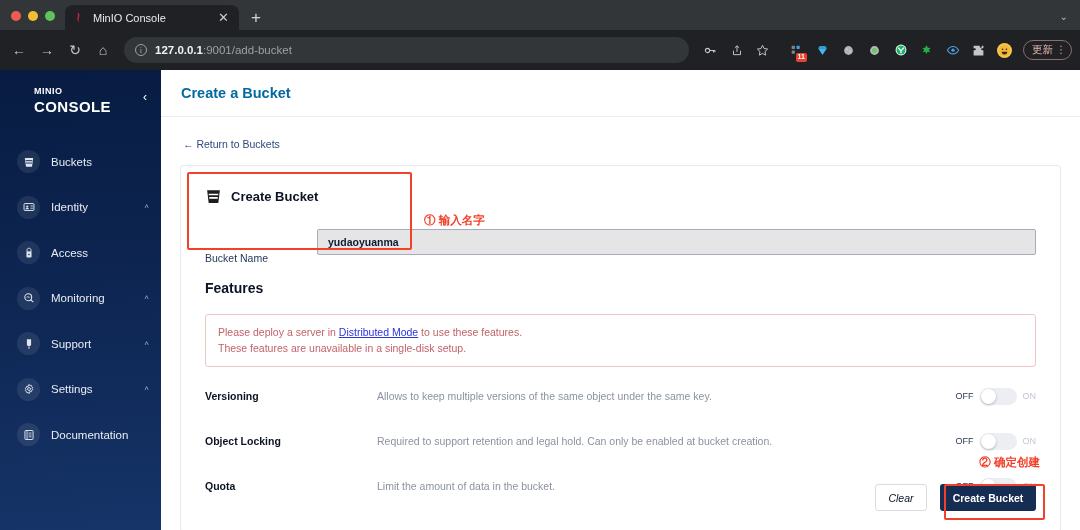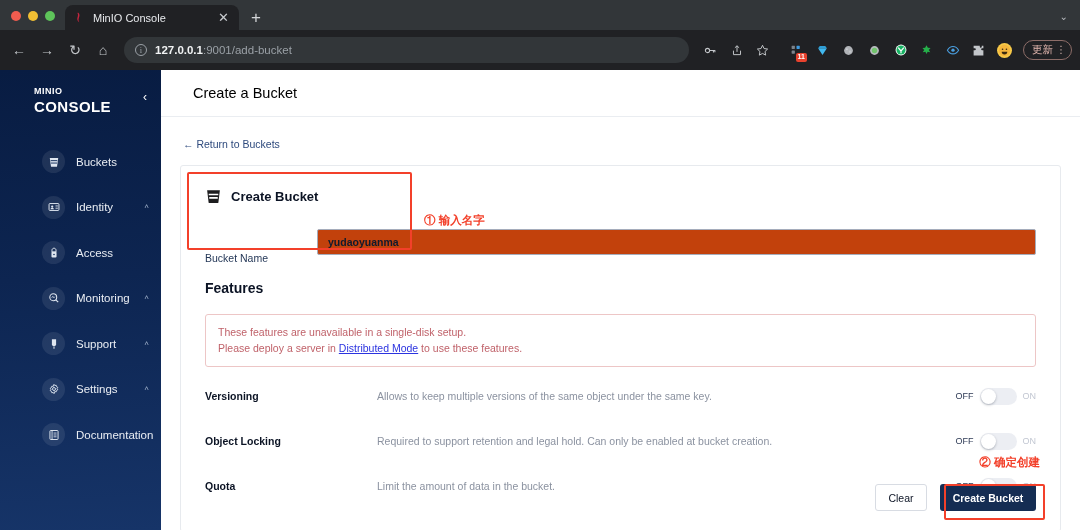--- a/index.html
+++ b/index.html
@@ -88,58 +88,58 @@
     width: 161px; flex: none;
     background: linear-gradient(177deg, #081c42 0%, #0d2551 45%, #163468 100%);
     display: flex; flex-direction: column; color: #fff; position: relative;
   }
   .sb-brand { padding: 16px 0 0 18px; display: flex; align-items: flex-start; margin-left: 16px; }
   .brand-txt { flex: 1; }
   .brand-min { font-size: 9px; font-weight: bold; letter-spacing: 0.5px; line-height: 10px; color: #ffffff; }
   .brand-console { font-size: 15px; letter-spacing: 0.4px; line-height: 21px; color: #ffffff; font-weight: 700; }
   .sb-collapse { color: #ffffff; font-size: 12px; padding: 5px 14px 0 0; line-height: 1; }
 
-  .sb-nav { margin-top: 22px; display: flex; flex-direction: column; margin-left: 25px; }
+  .sb-nav { margin-top: 22px; display: flex; flex-direction: column; }
   .sb-item {
     height: 45.5px; display: flex; align-items: center; padding: 0 12px 0 17px; gap: 11px;
   }
   .sb-ic {
     width: 23px; height: 23px; border-radius: 50%; background: rgba(255,255,255,0.085);
     display: flex; align-items: center; justify-content: center; flex: none;
   }
   .sb-ic svg { display: block; }
   .sb-label { font-size: 11.5px; color: #e9edf3; flex: 1; white-space: nowrap; }
   .sb-caret { font-size: 8px; color: #9fb0c9; line-height: 1; }
 
   
   .main { flex: 1; display: flex; flex-direction: column; min-width: 0; background: #fff; }
   .page-head {
     height: 47px; border-bottom: 1px solid #eaedf1; display: flex; align-items: center;
     padding-left: 20px; flex: none;
   }
-  .page-title { font-size: 14.5px; font-weight: normal; color: #000000; margin-left: 12px; }
+  .page-title { font-size: 14.5px; font-weight: bold; color: #0369a1; }
 
   .content { flex: 1; padding: 0 19px; overflow: hidden; position: relative; }
   .return-row { padding: 17px 0 13px 3px; }
   .return-link { font-size: 10.5px; color: #2e4a7d; white-space: nowrap; }
 
   .card {
     border: 1px solid #e7eaee; border-radius: 3px; background: #fff;
     padding: 22px 24px 20px 24px; position: relative; height: 367px;
   }
   .card-ic-title { display: flex; align-items: center; gap: 9px; }
   .bucket-icon { width: 17px; height: 17px; display: block; }
   .card-title { font-size: 13px; font-weight: bold; color: #0b1324; }
 
   .field-row { display: flex; align-items: center; margin-top: 15px; }
   .field-label { font-size: 10.5px; color: #253858; width: 112px; flex: none; margin-top: 32px; }
   .text-input {
     flex: 1; height: 26px; border: 1px solid #a5acbb; border-radius: 2px;
     font-size: 10.5px; color: #101a2e; padding: 0 10px; font-weight: bold;
-    font-family: "Liberation Sans", sans-serif; background: #c2410c; outline: none;
+    font-family: "Liberation Sans", sans-serif; background: #e5e5e5; outline: none;
   }
 
   .features-h { font-size: 14px; font-weight: bold; color: #0b1324; margin-top: 16px; }
 
   .warn {
     margin-top: 18px; border: 1px solid #edc6c6; border-radius: 3px;
     padding: 9px 12px 10px 12px; line-height: 16px;
   }
   .warn-line { font-size: 10.5px; color: #c0626a; }
   .warn-link { color: #2b33e0; text-decoration: underline; font-weight: normal; }
@@ -159,20 +159,21 @@
     background: #fff; box-shadow: 0 1px 2.5px rgba(16,26,46,0.30);
   }
 
   .btn-row {
     position: absolute; right: 24px; bottom: 20px; display: flex; align-items: center; gap: 13px;
   }
   .btn-clear {
     width: 52px; height: 27px; border: 1px solid #d8dce3; border-radius: 3px; background: #fff;
     font-size: 10.5px; color: #0b1324; display: flex; align-items: center; justify-content: center;
     font-family: "Liberation Sans", sans-serif;
+    font-style: italic;
   }
   .btn-create {
     width: 96px; height: 27px; background: #152d53; border: none; border-radius: 3px;
     font-size: 10.5px; font-weight: bold; color: #fff;
     display: flex; align-items: center; justify-content: center;
     font-family: "Liberation Sans", sans-serif;
   }
 
   
   .anno-box { position: absolute; border: 2.5px solid #f3402a; border-radius: 2px; pointer-events: none; }
@@ -422,22 +423,22 @@
           </div>
 
           <div class="field-row">
             <span class="field-label">Bucket Name</span>
             <input class="text-input" type="text" value="yudaoyuanma" style="">
           </div>
 
           <div class="features-h">Features</div>
 
           <div class="warn">
+            <div class="warn-line"><span>Please deploy a server in </span><a class="warn-link" href="#">Distributed Mode</a><span> to use these features.</span></div>
             <div class="warn-line">These features are unavailable in a single-disk setup.</div>
-            <div class="warn-line"><span>Please deploy a server in </span><a class="warn-link" href="#">Distributed Mode</a><span> to use these features.</span></div>
           </div>
 
           <div class="feat">
             <span class="feat-name">Versioning</span>
             <span class="feat-desc">Allows to keep multiple versions of the same object under the same key.</span>
             <span class="toggle-wrap">
               <span class="tg-off">OFF</span>
               <span class="tg-track">
                   <span class="tg-knob"></span>
                 </span>

